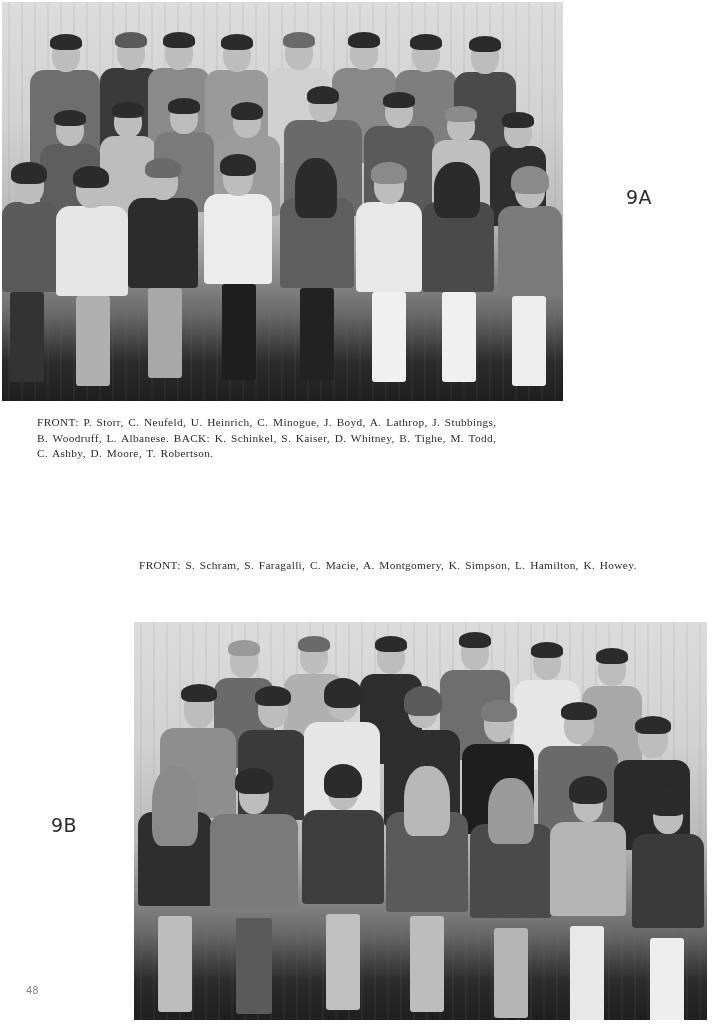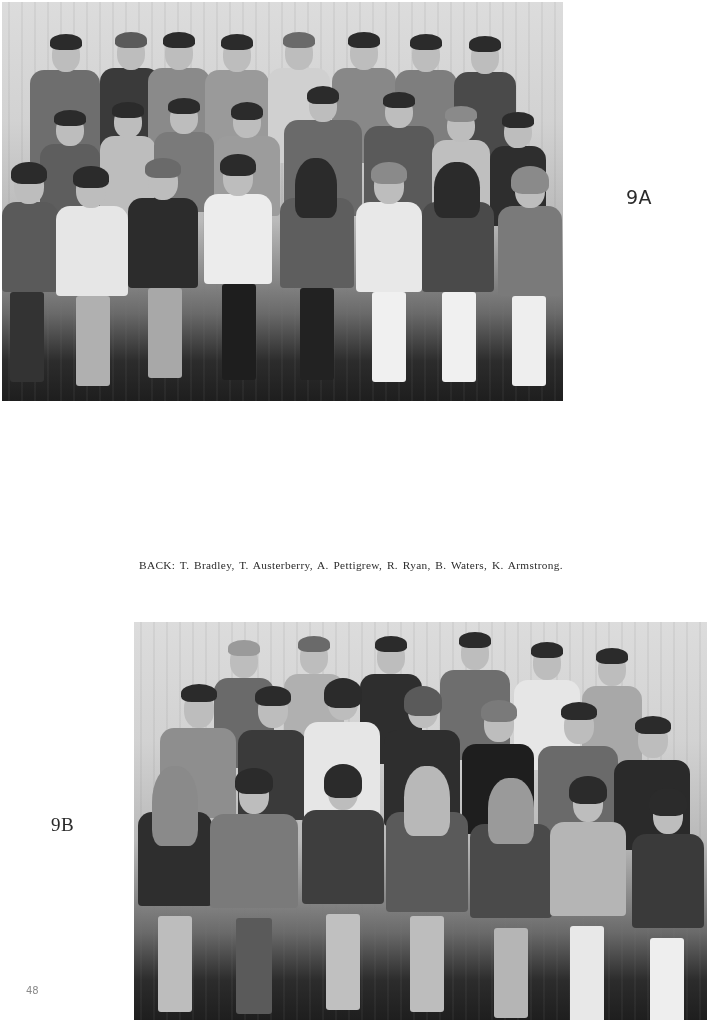--- a/index.html
+++ b/index.html
@@ -28,21 +28,21 @@
     }
     .caption-a { left: 37px; top: 415px; width: 530px; }
     .caption-b { left: 139px; top: 558px; width: 580px; }
     .caption p { margin: 0; }
 
     .class-label {
       position: absolute; font-family: "DejaVu Sans", sans-serif; font-size: 19px; color: #2a2a2a;
       letter-spacing: 0.5px;
     }
     .label-a { left: 626px; top: 186px; }
-    .label-b { left: 51px; top: 814px; font-family: Liberation Serif, serif; }
+    .label-b { left: 51px; top: 814px; }
 
     .page-number {
       position: absolute; left: 26px; top: 985px; font-family: "DejaVu Sans", sans-serif;
       font-size: 10px; color: #8a8a8a;
     }
   </style>
 </head>
 <body>
 
 <div class="photo photo-a" role="img" aria-label="Class 9A group photograph">
@@ -176,26 +176,29 @@
     <div class="person" style="left:496px;top:164px;">
         <div class="body" style="left:0;top:40px;width:64px;height:90px;background:#7a7a7a;"></div>
         <div class="head" style="left:17px;top:6px;width:30px;height:36px;"></div>
         <div class="hair" style="left:13px;top:0;width:38px;height:28px;background:#8a8a8a;"></div>
         <div class="legs" style="left:14px;top:130px;width:34px;height:90px;background:#eeeeee;"></div>
       </div>
   </div>
 </div>
 
 <div class="caption caption-a">
+  <p>FRONT: P. Storr, C. Neufeld, U. Heinrich, C. Minogue, J. Boyd, A. Lathrop, J. Stubbings,</p>
+  <p>B. Woodruff, L. Albanese. BACK: K. Schinkel, S. Kaiser, D. Whitney, B. Tighe, M. Todd,</p>
+  <p>C. Ashby, D. Moore, T. Robertson.</p>
 </div>
 
 <div class="class-label label-a">9A</div>
 
 <div class="caption caption-b">
-  <p>BACK: T. Bradley, T. Austerberry, A. Pettigrew, R. Ryan, B. Waters, K. Armstrong.</p>
+  <p>FRONT: S. Schram, S. Faragalli, C. Macie, A. Montgomery, K. Simpson, L. Hamilton, K. Howey.</p>
 </div>
 
 <div class="photo photo-b" role="img" aria-label="Class 9B group photograph">
   <div>
     <div class="person" style="left:80px;top:16px;">
         <div class="body" style="left:0;top:40px;width:60px;height:90px;background:#6a6a6a;"></div>
         <div class="head" style="left:16px;top:6px;width:28px;height:34px;"></div>
         <div class="hair" style="left:14px;top:2px;width:32px;height:16px;background:#9a9a9a;"></div>
       </div>
     <div class="person" style="left:150px;top:12px;">

